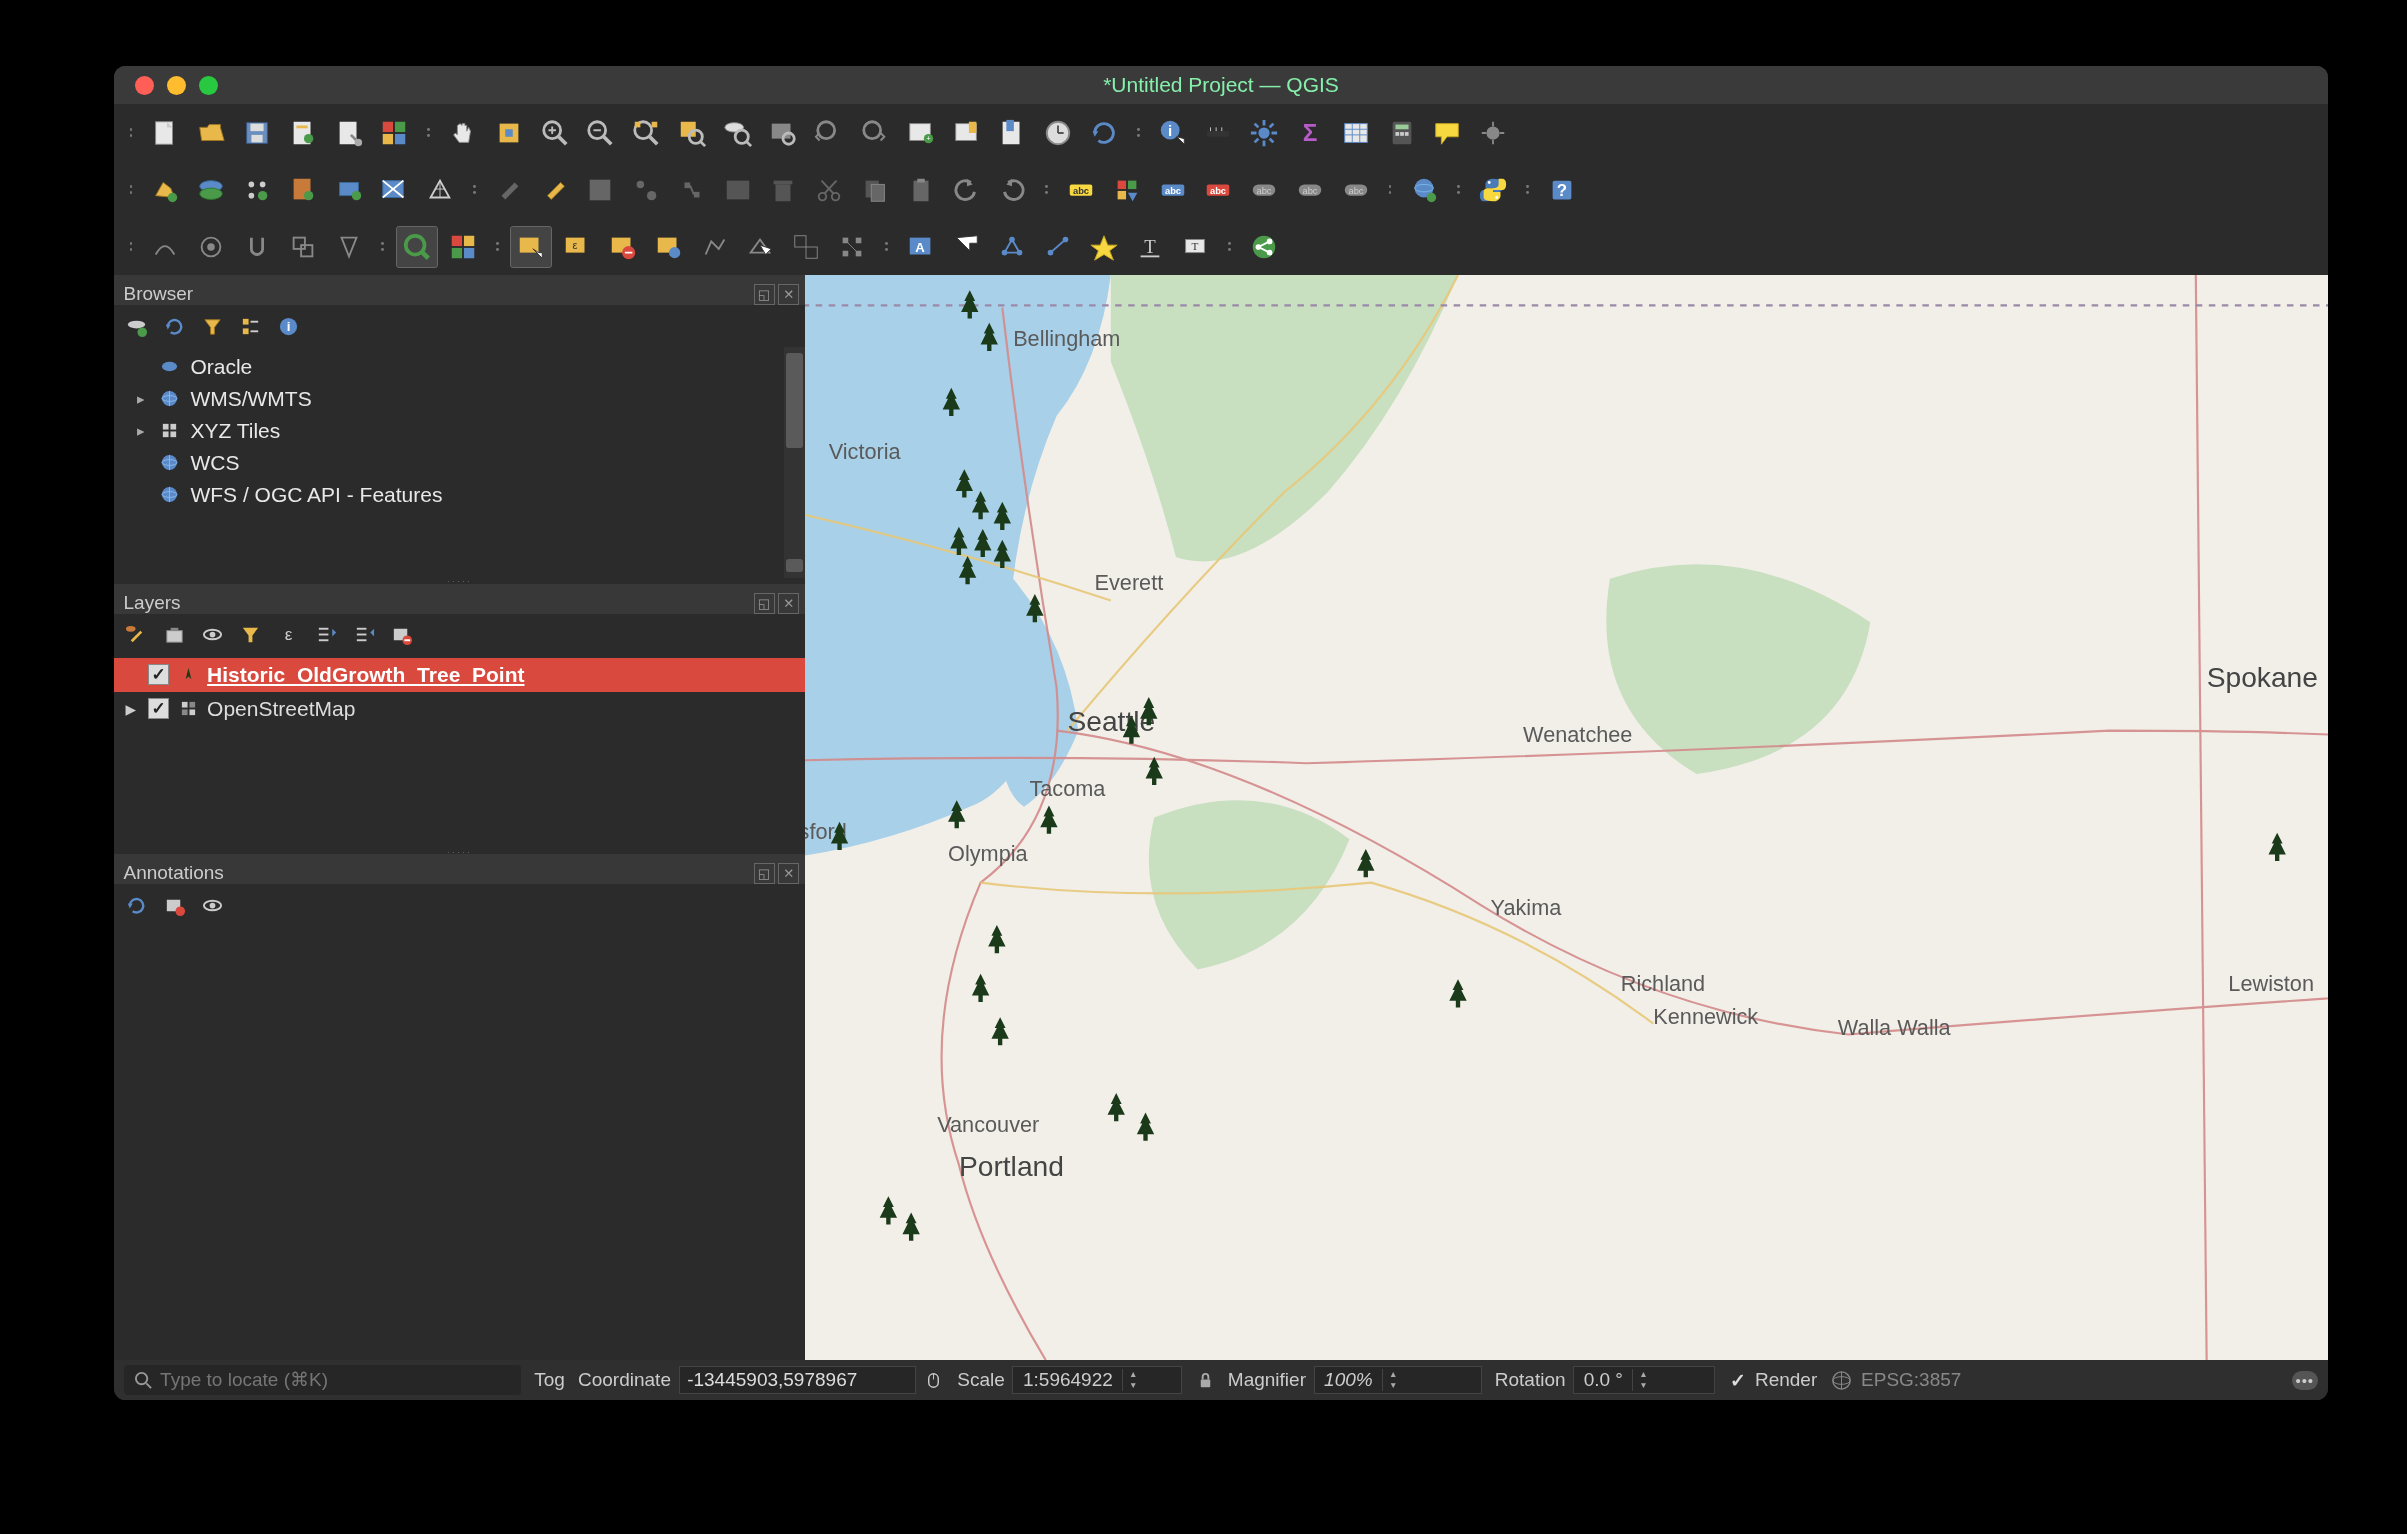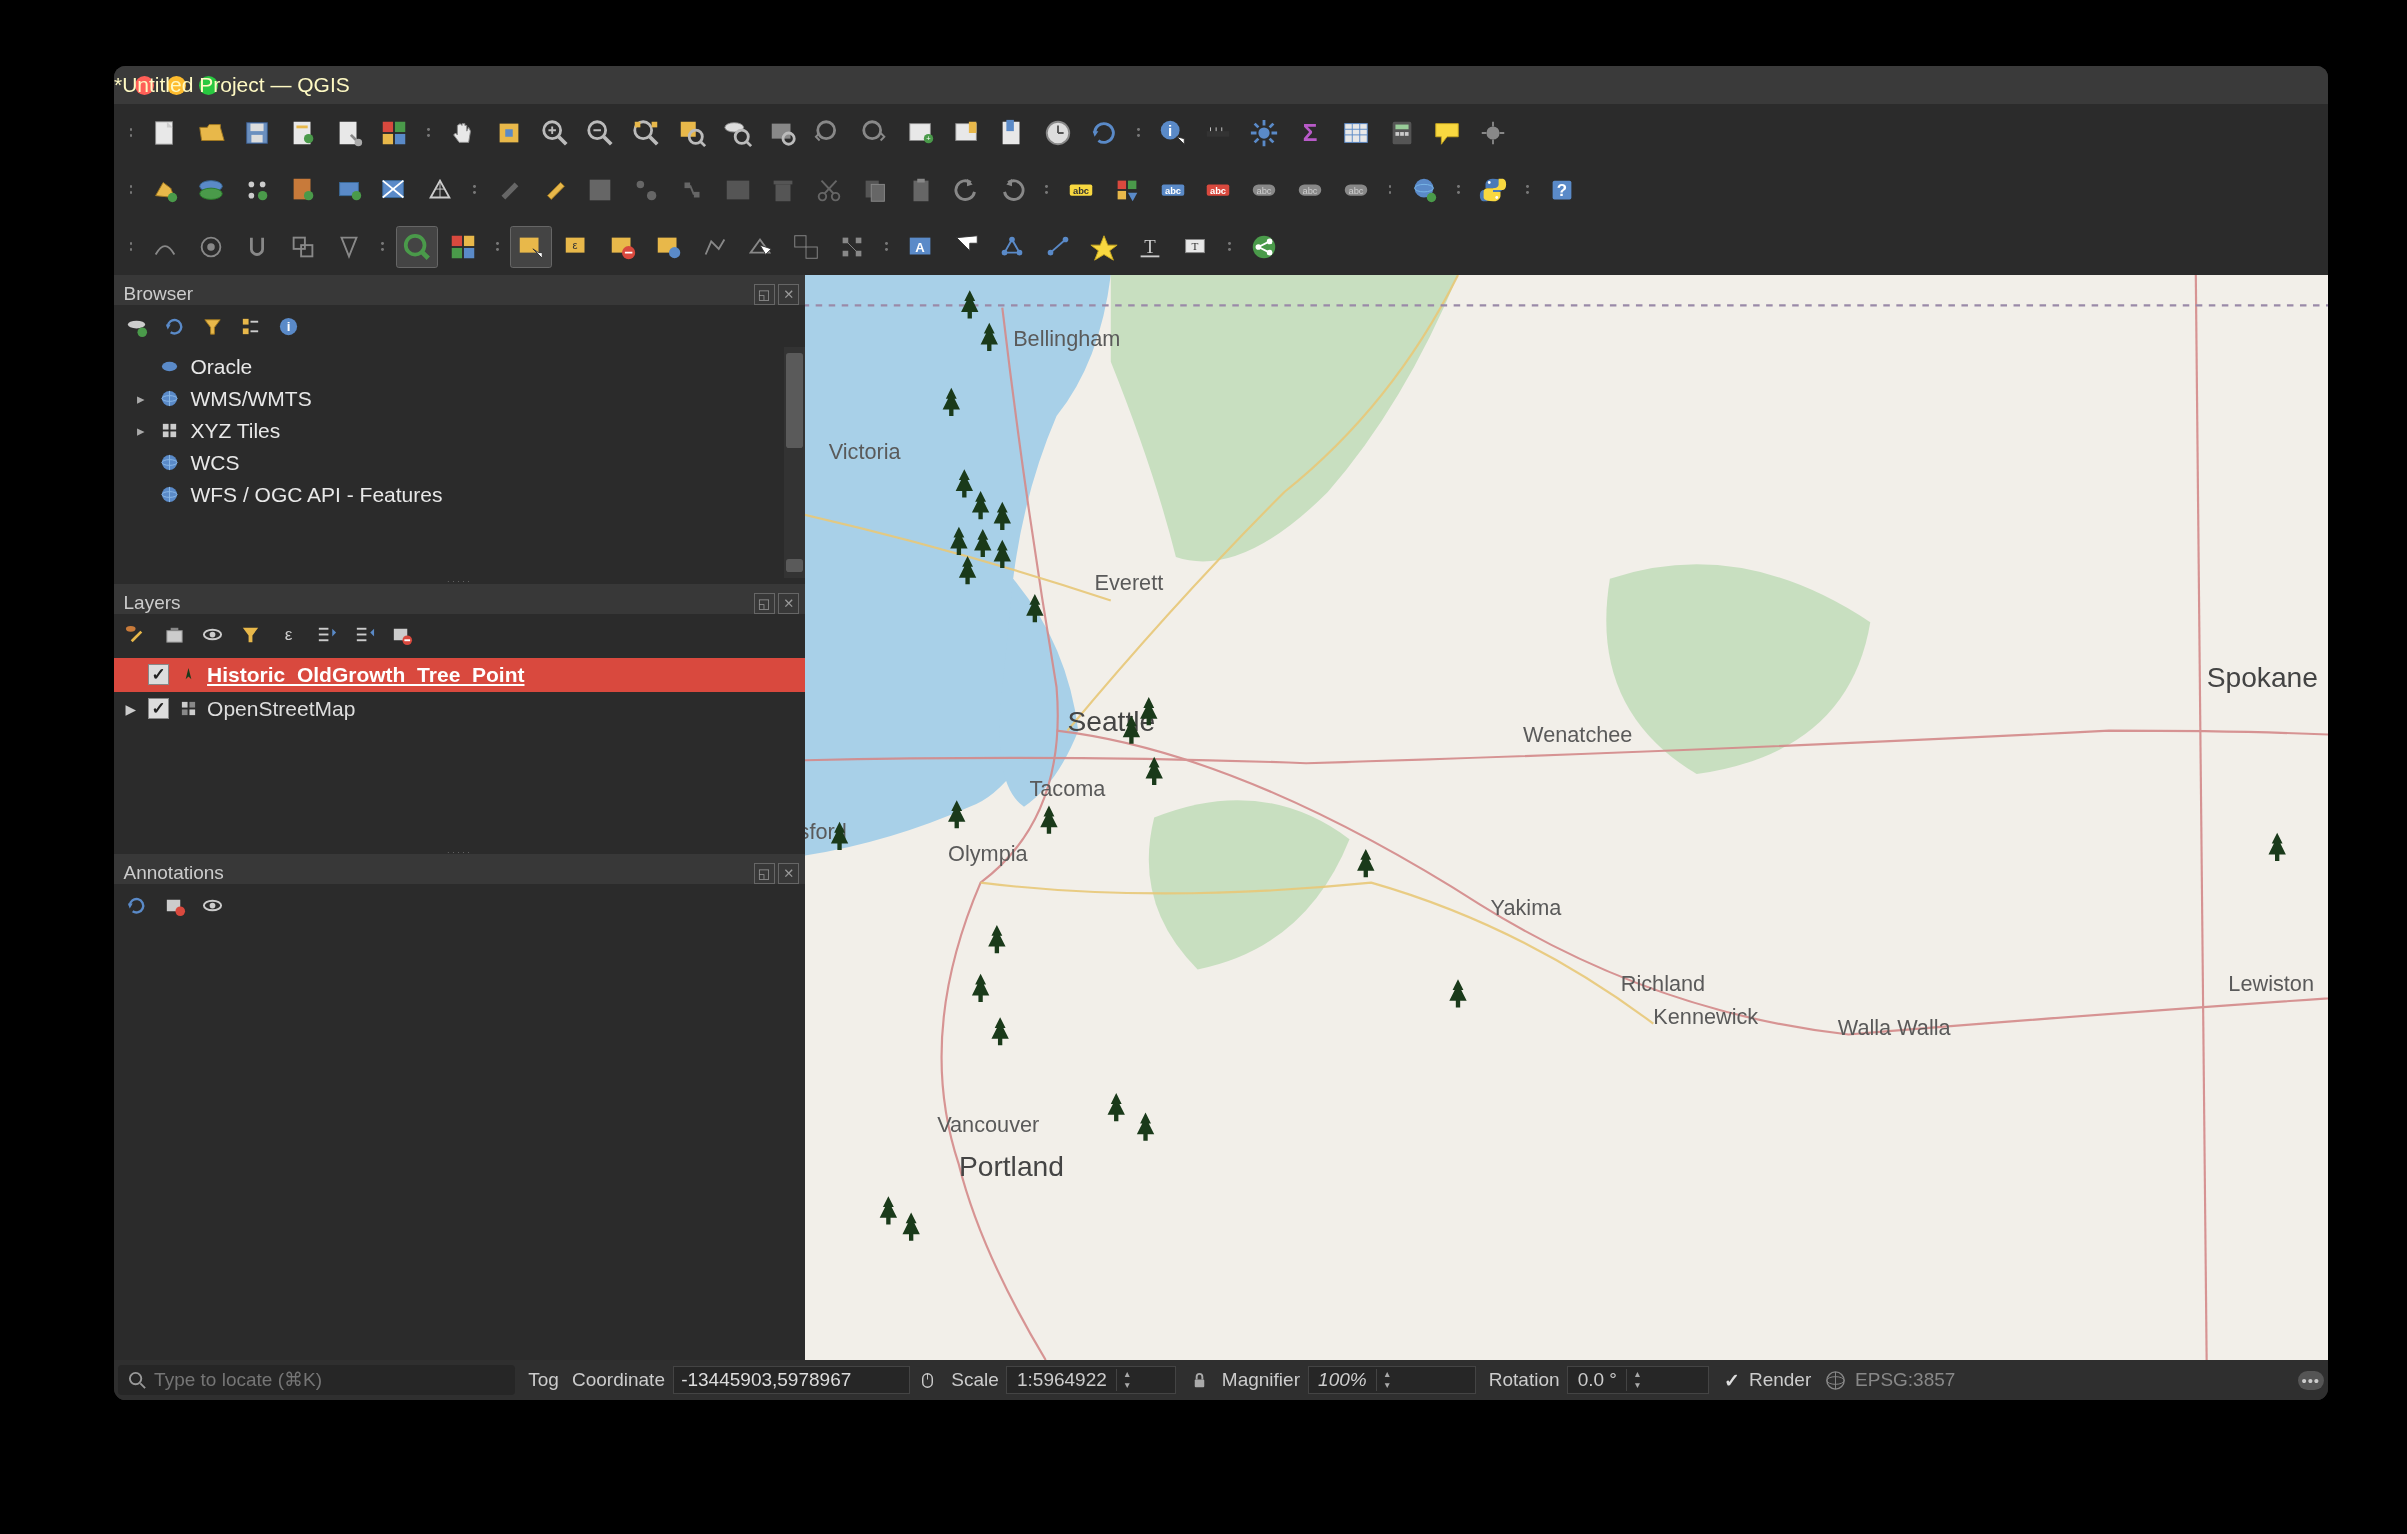--- a/index.html
+++ b/index.html
@@ -4,21 +4,21 @@
 <style>
   * { box-sizing: border-box; margin: 0; padding: 0; }
   html, body { width: 2408px; height: 1535px; background: #000; font-family: -apple-system, "Helvetica Neue", Arial, sans-serif; font-size: 12.3px; color: #ddd; overflow: hidden; }
   .window { position: absolute; left: 114px; top: 66px; width: 2214px; height: 1334px; background: #2b2b2b; border-radius: 11.4px; box-shadow: 0 28px 76px rgba(0,0,0,0.8); display: flex; flex-direction: column; overflow: hidden; }
   .titlebar { height: 38px; background: #3a3a3a; display: flex; align-items: center; position: relative; }
   .traffic-lights { display: flex; gap: 13.2px; padding-left: 21px; }
   .tl { width: 19px; height: 19px; border-radius: 50%; }
   .tl.close { background: #ff5f57; }
   .tl.min { background: #febc2e; }
   .tl.max { background: #28c840; }
-  .title-text { position: absolute; left: 0; right: 0; font-size: 21px; color: #fef9c3; pointer-events: none; }
+  .title-text { position: absolute; left: 0; right: 0; text-align: center; font-size: 21px; color: #86efac; pointer-events: none; }
   .toolbars { background: #2b2b2b; display: flex; flex-direction: column; }
   .toolbar-row { display: flex; align-items: center; padding: 3.8px 7.6px; gap: 3.8px; height: 57px; }
   .toolbar-sep { width: 7.6px; height: 38px; margin: 0 5.7px; display: flex; flex-direction: column; justify-content: center; gap: 2.8px; }
   .toolbar-sep::before, .toolbar-sep::after { content: ""; display: block; width: 2.8px; height: 2.8px; background: #777; border-radius: 50%; margin: 0 auto; }
   .tbtn { width: 42px; height: 42px; display: flex; align-items: center; justify-content: center; border-radius: 2.8px; }
   .tbtn svg { width: 30px; height: 30px; }
   .tbtn.sel { background: #444; border: 0.9px solid #666; }
   .body-area { flex: 1; display: flex; min-height: 0; }
   .left-pane { width: 691px; background: #2b2b2b; display: flex; flex-direction: column; }
   .panel { display: flex; flex-direction: column; }
@@ -40,21 +40,21 @@
   .layer-row .chk { width: 21px; height: 21px; background: #ddd; border: 0.9px solid #888; display: flex; align-items: center; justify-content: center; font-size: 17px; color: #222; font-weight: bold; }
   .layer-row .licon { width: 19px; height: 19px; display: inline-flex; align-items: center; justify-content: center; }
   .layer-row.sel .lname { text-decoration: underline; font-weight: 600; }
   .splitter { height: 5.7px; background: #2b2b2b; display: flex; align-items: center; justify-content: center; }
   .splitter::after { content: "·····"; color: #666; letter-spacing: 1.9px; font-size: 9.5px; }
   .map-area { flex: 1; position: relative; background: #c2410c; overflow: hidden; }
   .map-svg { position: absolute; inset: 0; width: 100%; height: 100%; }
   .city-label { font-size: 20px; fill: #5a5a5a; font-family: Arial, sans-serif; }
   .city-label.big { font-size: 26px; fill: #444; }
   .tree-marker { fill: #1a3a1a; }
-  .statusbar { height: 40px; background: #2f2f2f; display: flex; align-items: center; padding: 0 4px; gap: 13.2px; font-size: 19px; color: #ccc; }
+  .statusbar { height: 40px; background: #2f2f2f; display: flex; align-items: center; padding: 0 10px; gap: 13.2px; font-size: 19px; color: #ccc; }
   .locator { display: flex; align-items: center; gap: 7.6px; background: #262626; border-radius: 3.8px; padding: 3.8px 9.5px; width: 397px; height: 30px; }
   .locator input { background: transparent; border: none; color: #999; font-size: 19px; outline: none; flex: 1; }
   .sb-field { display: flex; align-items: center; gap: 7.6px; }
   .sb-input { background: #262626; border: 0.9px solid #444; color: #ddd; padding: 1.9px 7.6px; height: 28px; display: flex; align-items: center; }
   .sb-spin { display: flex; align-items: center; background: #262626; border: 0.9px solid #444; height: 28px; }
   .sb-spin span { padding: 0 9.5px; }
   .sb-spin .arrows { display: flex; flex-direction: column; border-left: 0.9px solid #444; }
   .sb-spin .arrows div { font-size: 8.5px; padding: 0 5.7px; color: #aaa; line-height: 11.4px; }
   .sb-chk { width: 19px; height: 19px; display: inline-flex; align-items: center; justify-content: center; color: #ddd; font-weight: bold; }
   .sb-spacer { flex: 1; }

